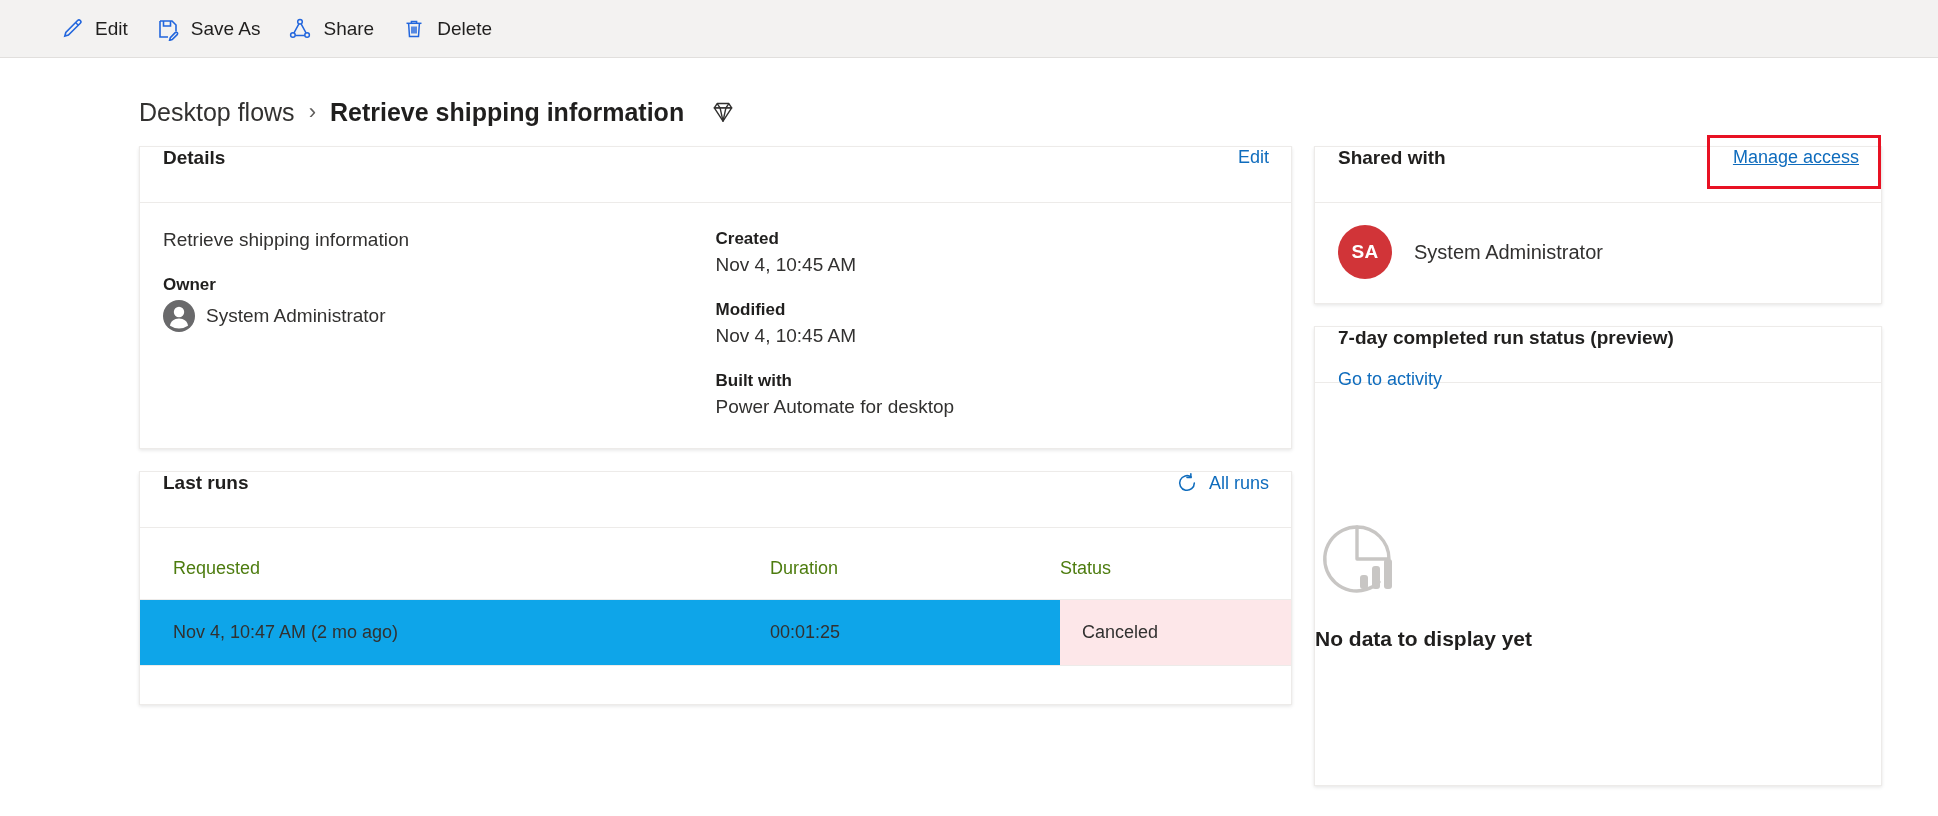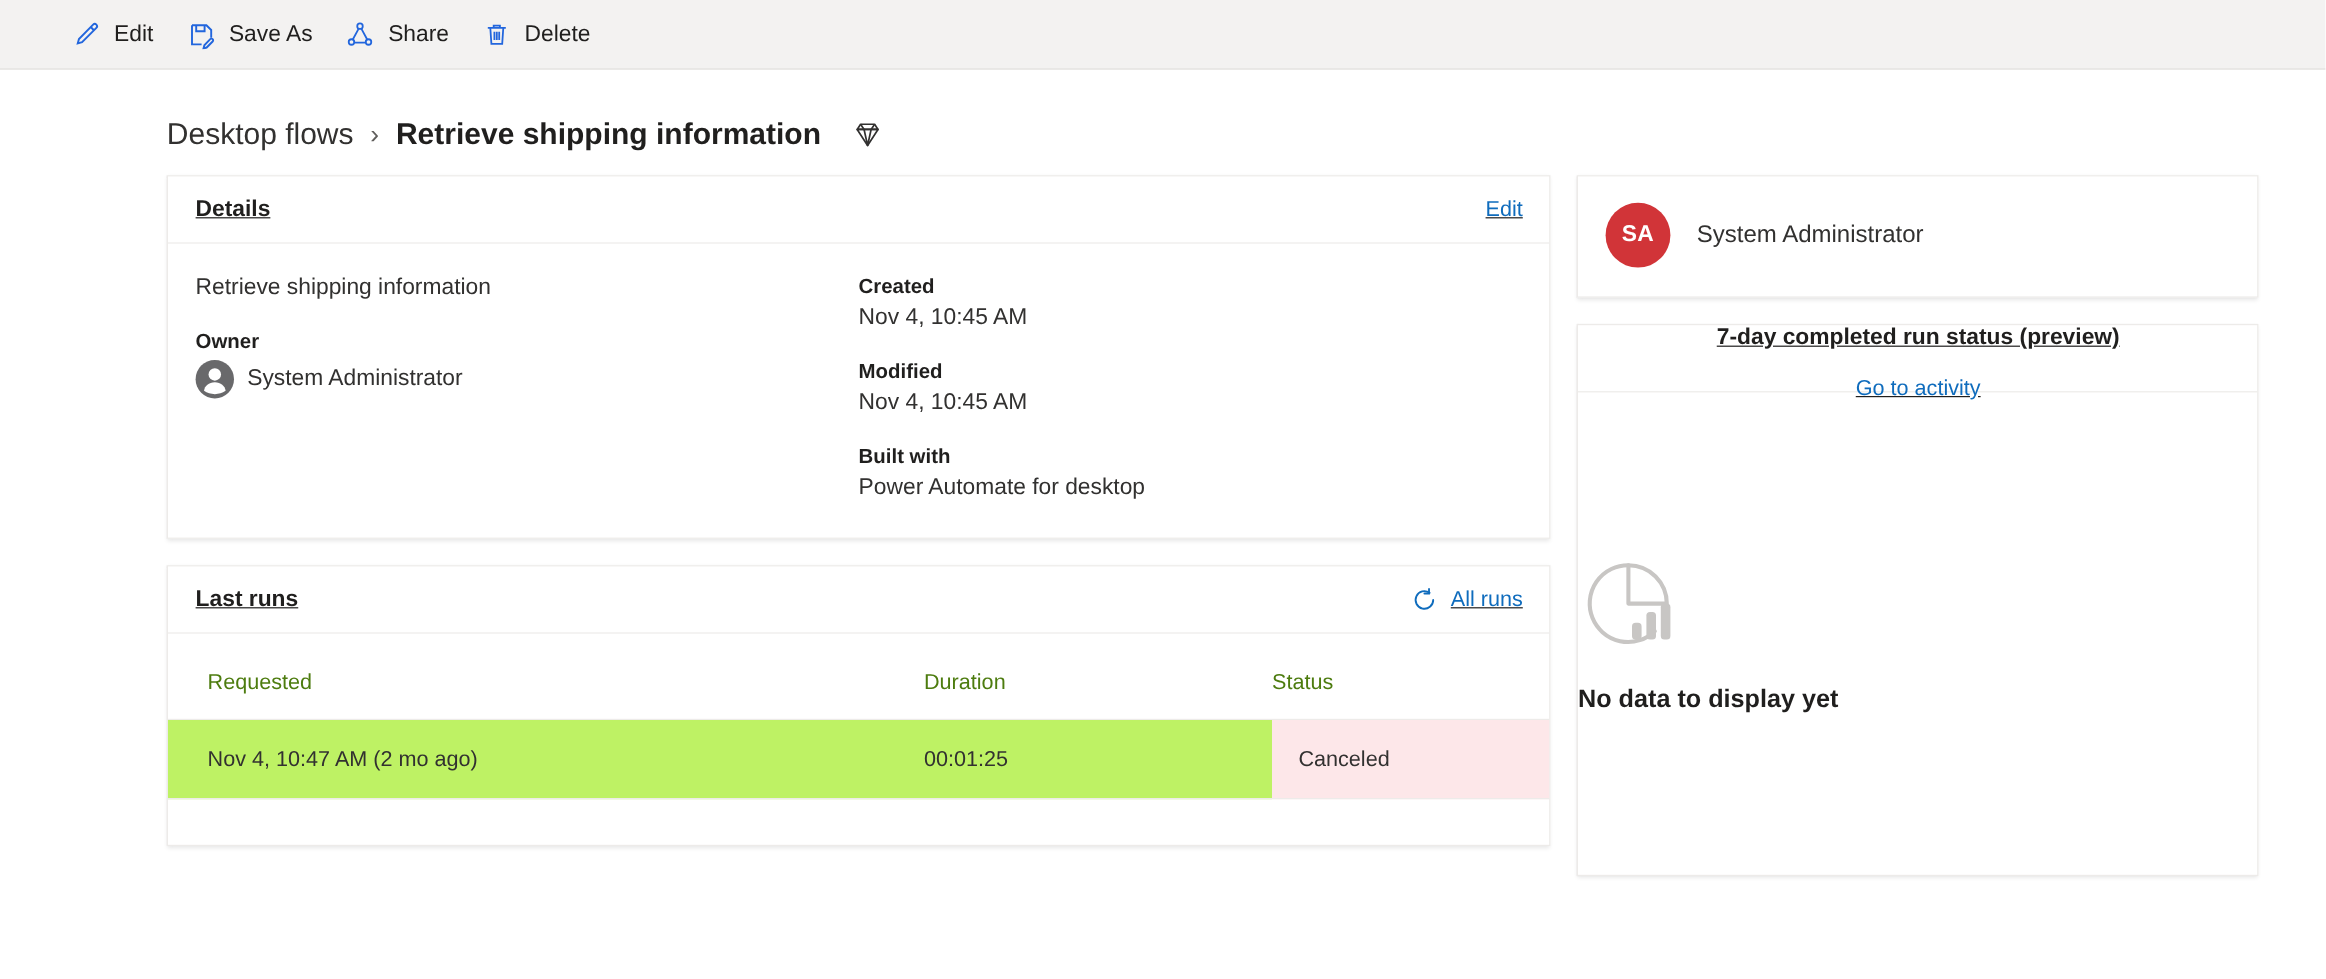--- a/index.html
+++ b/index.html
@@ -68,25 +68,24 @@
   .col-right { width: 568px; flex: 0 0 568px; }
 
   .card {
     background: #ffffff;
     border: 1px solid #edebe9;
     box-shadow: 0 1.6px 3.6px rgba(0,0,0,0.10), 0 0.3px 0.9px rgba(0,0,0,0.09);
   }
   .card-head {
     height: 56px;
     display: flex;
-    align-items: center;
+    align-items: flex-start;
     justify-content: space-between;
     padding: 0 22px 0 23px;
     border-bottom: 1px solid #edebe9;
-    text-decoration: underline;
   }
   .card-title { font-size: 19px; font-weight: 700; color: #201f1e; }
   .card-link {
     font-size: 18px;
     color: #0f6cbd;
     cursor: pointer;
     text-decoration: none;
   }
 
   
@@ -127,21 +126,21 @@
     color: #4d7c0f;
     padding: 30px 0 20px 0;
     border-bottom: 1px solid #edebe9;
   }
   .runs-table thead th:first-child { padding-left: 33px; }
   .runs-table tbody td {
     font-size: 18px;
     color: #323130;
     padding: 22px 0;
     border-bottom: 1px solid #edebe9;
-    background: #bef264;
+    background: #0ea5e9;
   }
   .runs-table tbody td:first-child { padding-left: 33px; }
   .col-requested { width: 630px; }
   .col-duration  { width: 290px; }
   .col-status    { width: auto; }
   .status-cell { padding-left: 22px !important; }
   .runs-foot { height: 38px; }
 
   
   .shared-body {
@@ -334,20 +333,25 @@
           </tbody>
         </table>
         <div class="runs-foot"></div>
       </div>
 
     </div>
 
     <div class="col-right">
 
       <div class="card">
+        <div class="card-head highlight-wrap">
+          <span class="card-title">Shared with</span>
+          <span class="card-link link-underline">Manage access</span>
+          <span class="highlight-box"></span>
+        </div>
         <div class="shared-body">
           <span class="sa-avatar" style="background:#d13438;">SA</span>
           <span class="sa-name">System Administrator</span>
         </div>
       </div>
 
       <div class="card chart-card">
         <div class="card-head chart-head">
           <span class="card-title">7-day completed run status (preview)</span>
           <span class="card-link">Go to activity</span>

